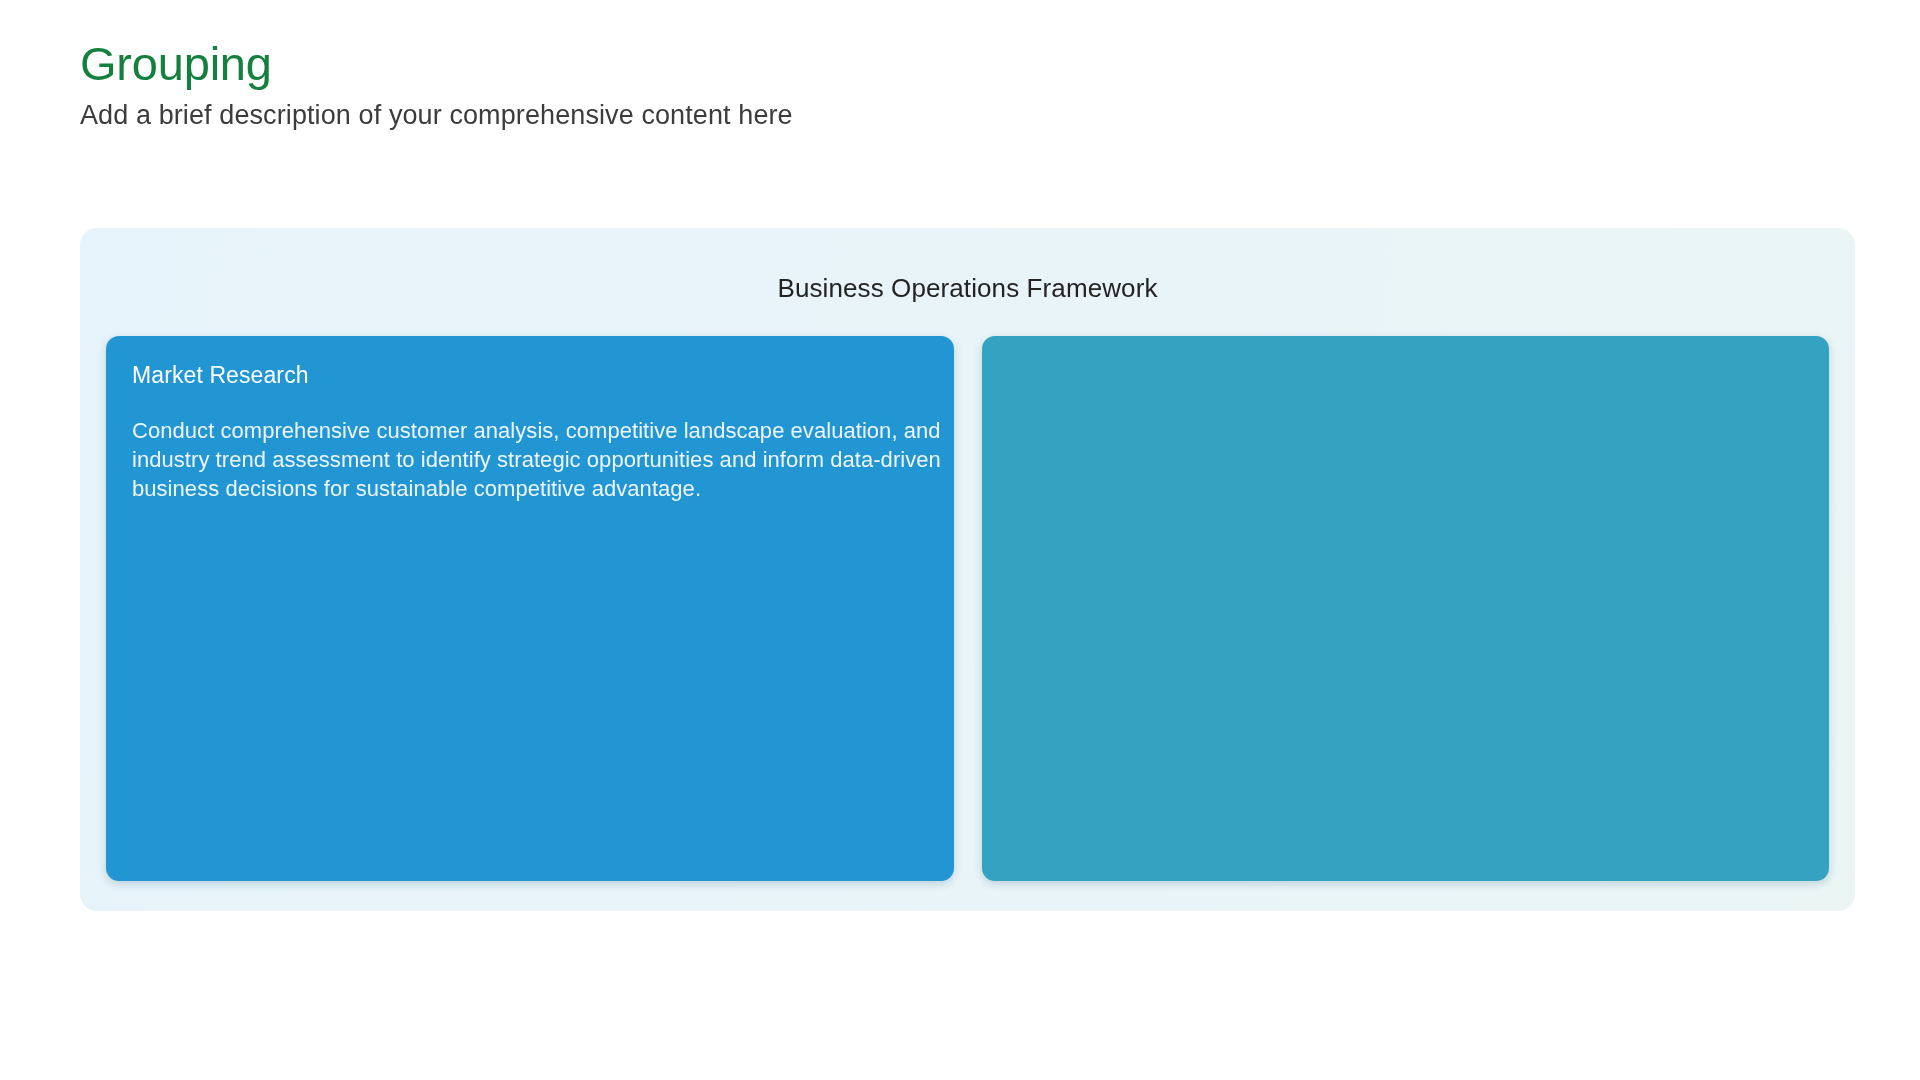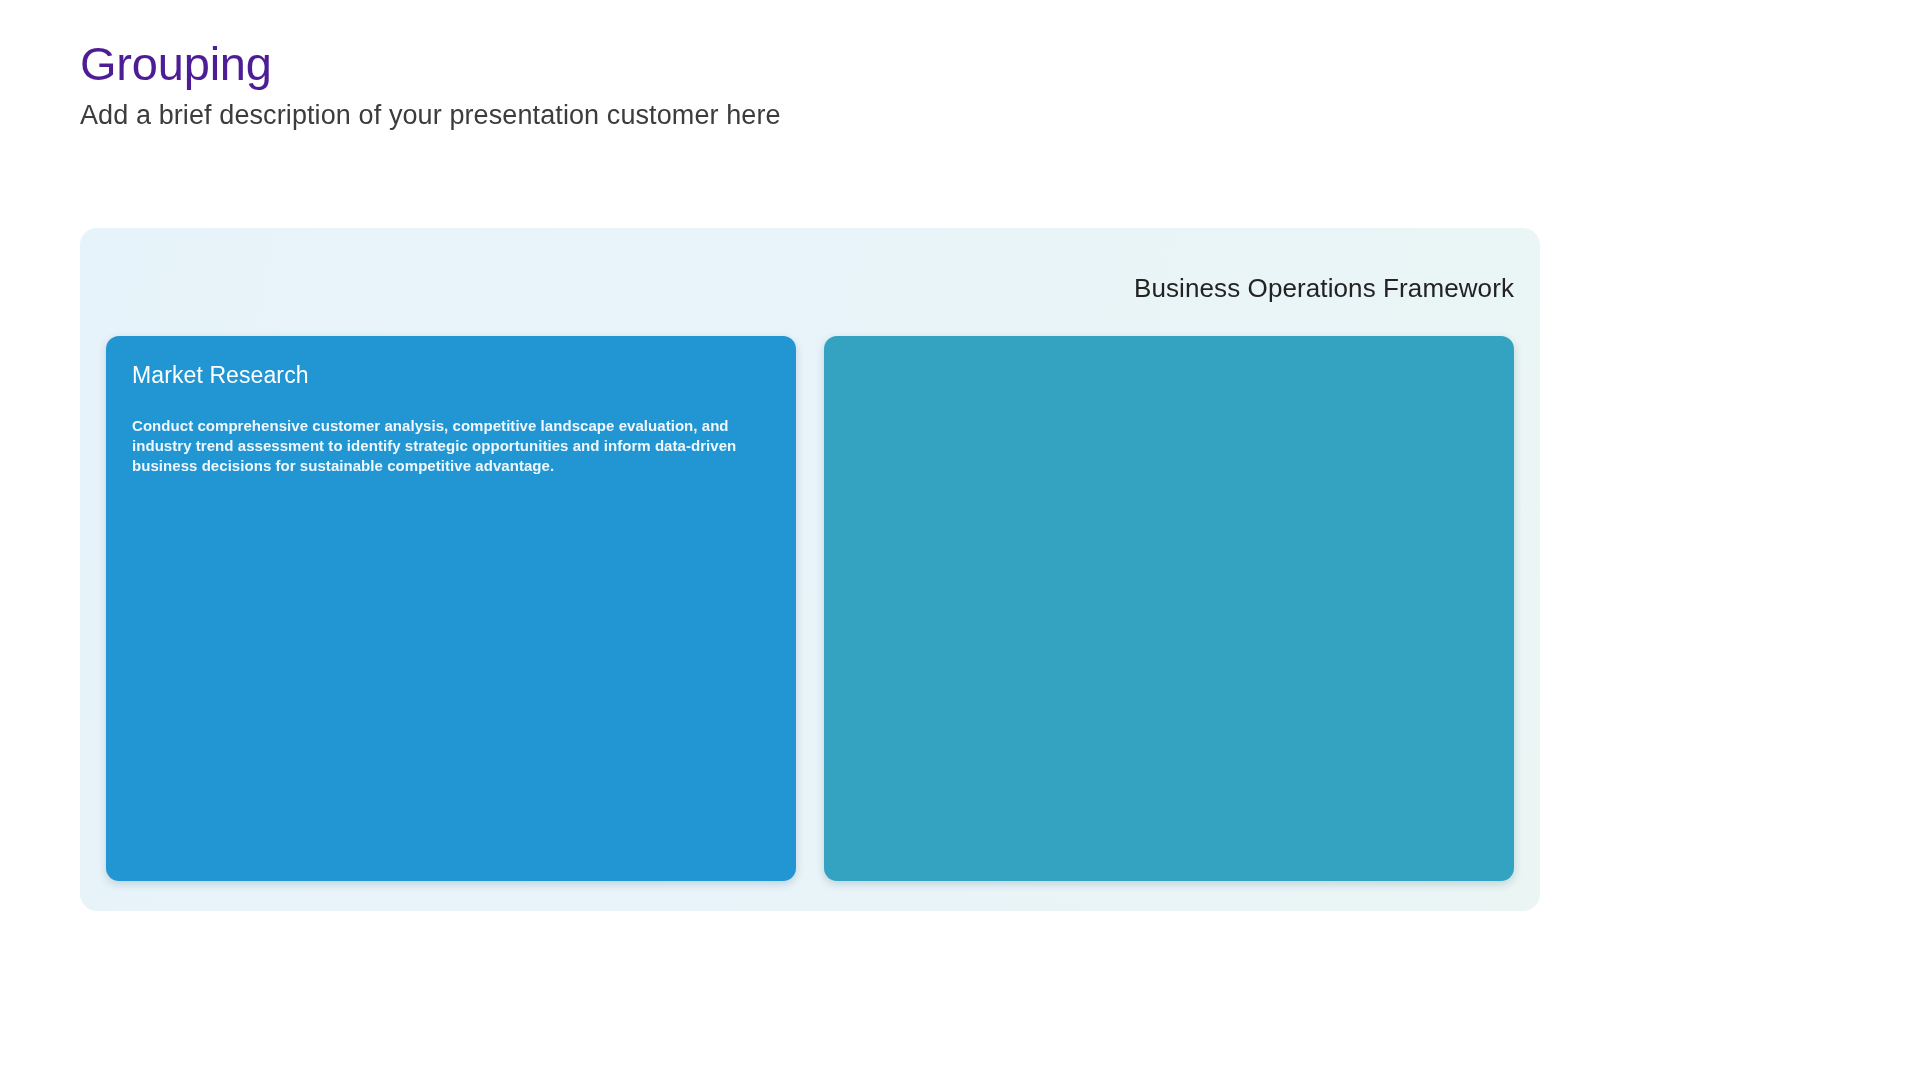--- a/index.html
+++ b/index.html
@@ -30,47 +30,46 @@
     left: 80px;
     top: 38px;
     width: 1700px;
   }
 
   .slide-title {
     margin: 0;
     font-size: 47px;
     font-weight: 400;
     line-height: 1.12;
-    color: #4c1d95;
+    color: #15803d;
     letter-spacing: -0.2px;
   }
 
   .slide-subtitle {
     margin: 8px 0 0 0;
     font-size: 27px;
     font-weight: 400;
     line-height: 1.2;
     color: #3c3c3c;
     letter-spacing: 0.1px;
   }
 
   
   .group-container {
     position: absolute;
     left: 80px;
     top: 228px;
-    width: 1460px;
+    width: 1775px;
     height: 683px;
     box-sizing: border-box;
     border-radius: 17px;
     background: linear-gradient(100deg, #e7f3fa 0%, #e9f4f9 55%, #eaf5f4 100%);
     padding: 28px 26px 30px 26px;
     display: flex;
     flex-direction: column;
-    align-items: flex-end;
   }
 
   .group-title {
     margin: 0;
     text-align: center;
     font-size: 26px;
     font-weight: 400;
     line-height: 1.2;
     color: #232323;
     padding-top: 17px;
@@ -102,35 +101,35 @@
     margin: 0;
     font-size: 23px;
     font-weight: 400;
     line-height: 1.2;
     color: #ffffff;
     letter-spacing: 0.1px;
   }
 
   .card-body {
     margin: 26px 0 0 0;
-    font-size: 15px;
-    font-weight: 700;
+    font-size: 22px;
+    font-weight: 400;
     line-height: 1.33;
     color: #eef7fc;
     letter-spacing: 0.05px;
   }
 </style>
 </head>
 <body>
 
 <div class="slide">
 
   <div class="slide-header">
     <h1 class="slide-title">Grouping</h1>
-    <p class="slide-subtitle">Add a brief description of your presentation customer here</p>
+    <p class="slide-subtitle">Add a brief description of your comprehensive content here</p>
   </div>
 
   <div class="group-container">
 
     <h2 class="group-title">Business Operations Framework</h2>
 
     <div class="cards-row">
 
       <div class="card" style="background-color: rgb(33, 150, 211);">
         <h3 class="card-title">Market Research</h3>

